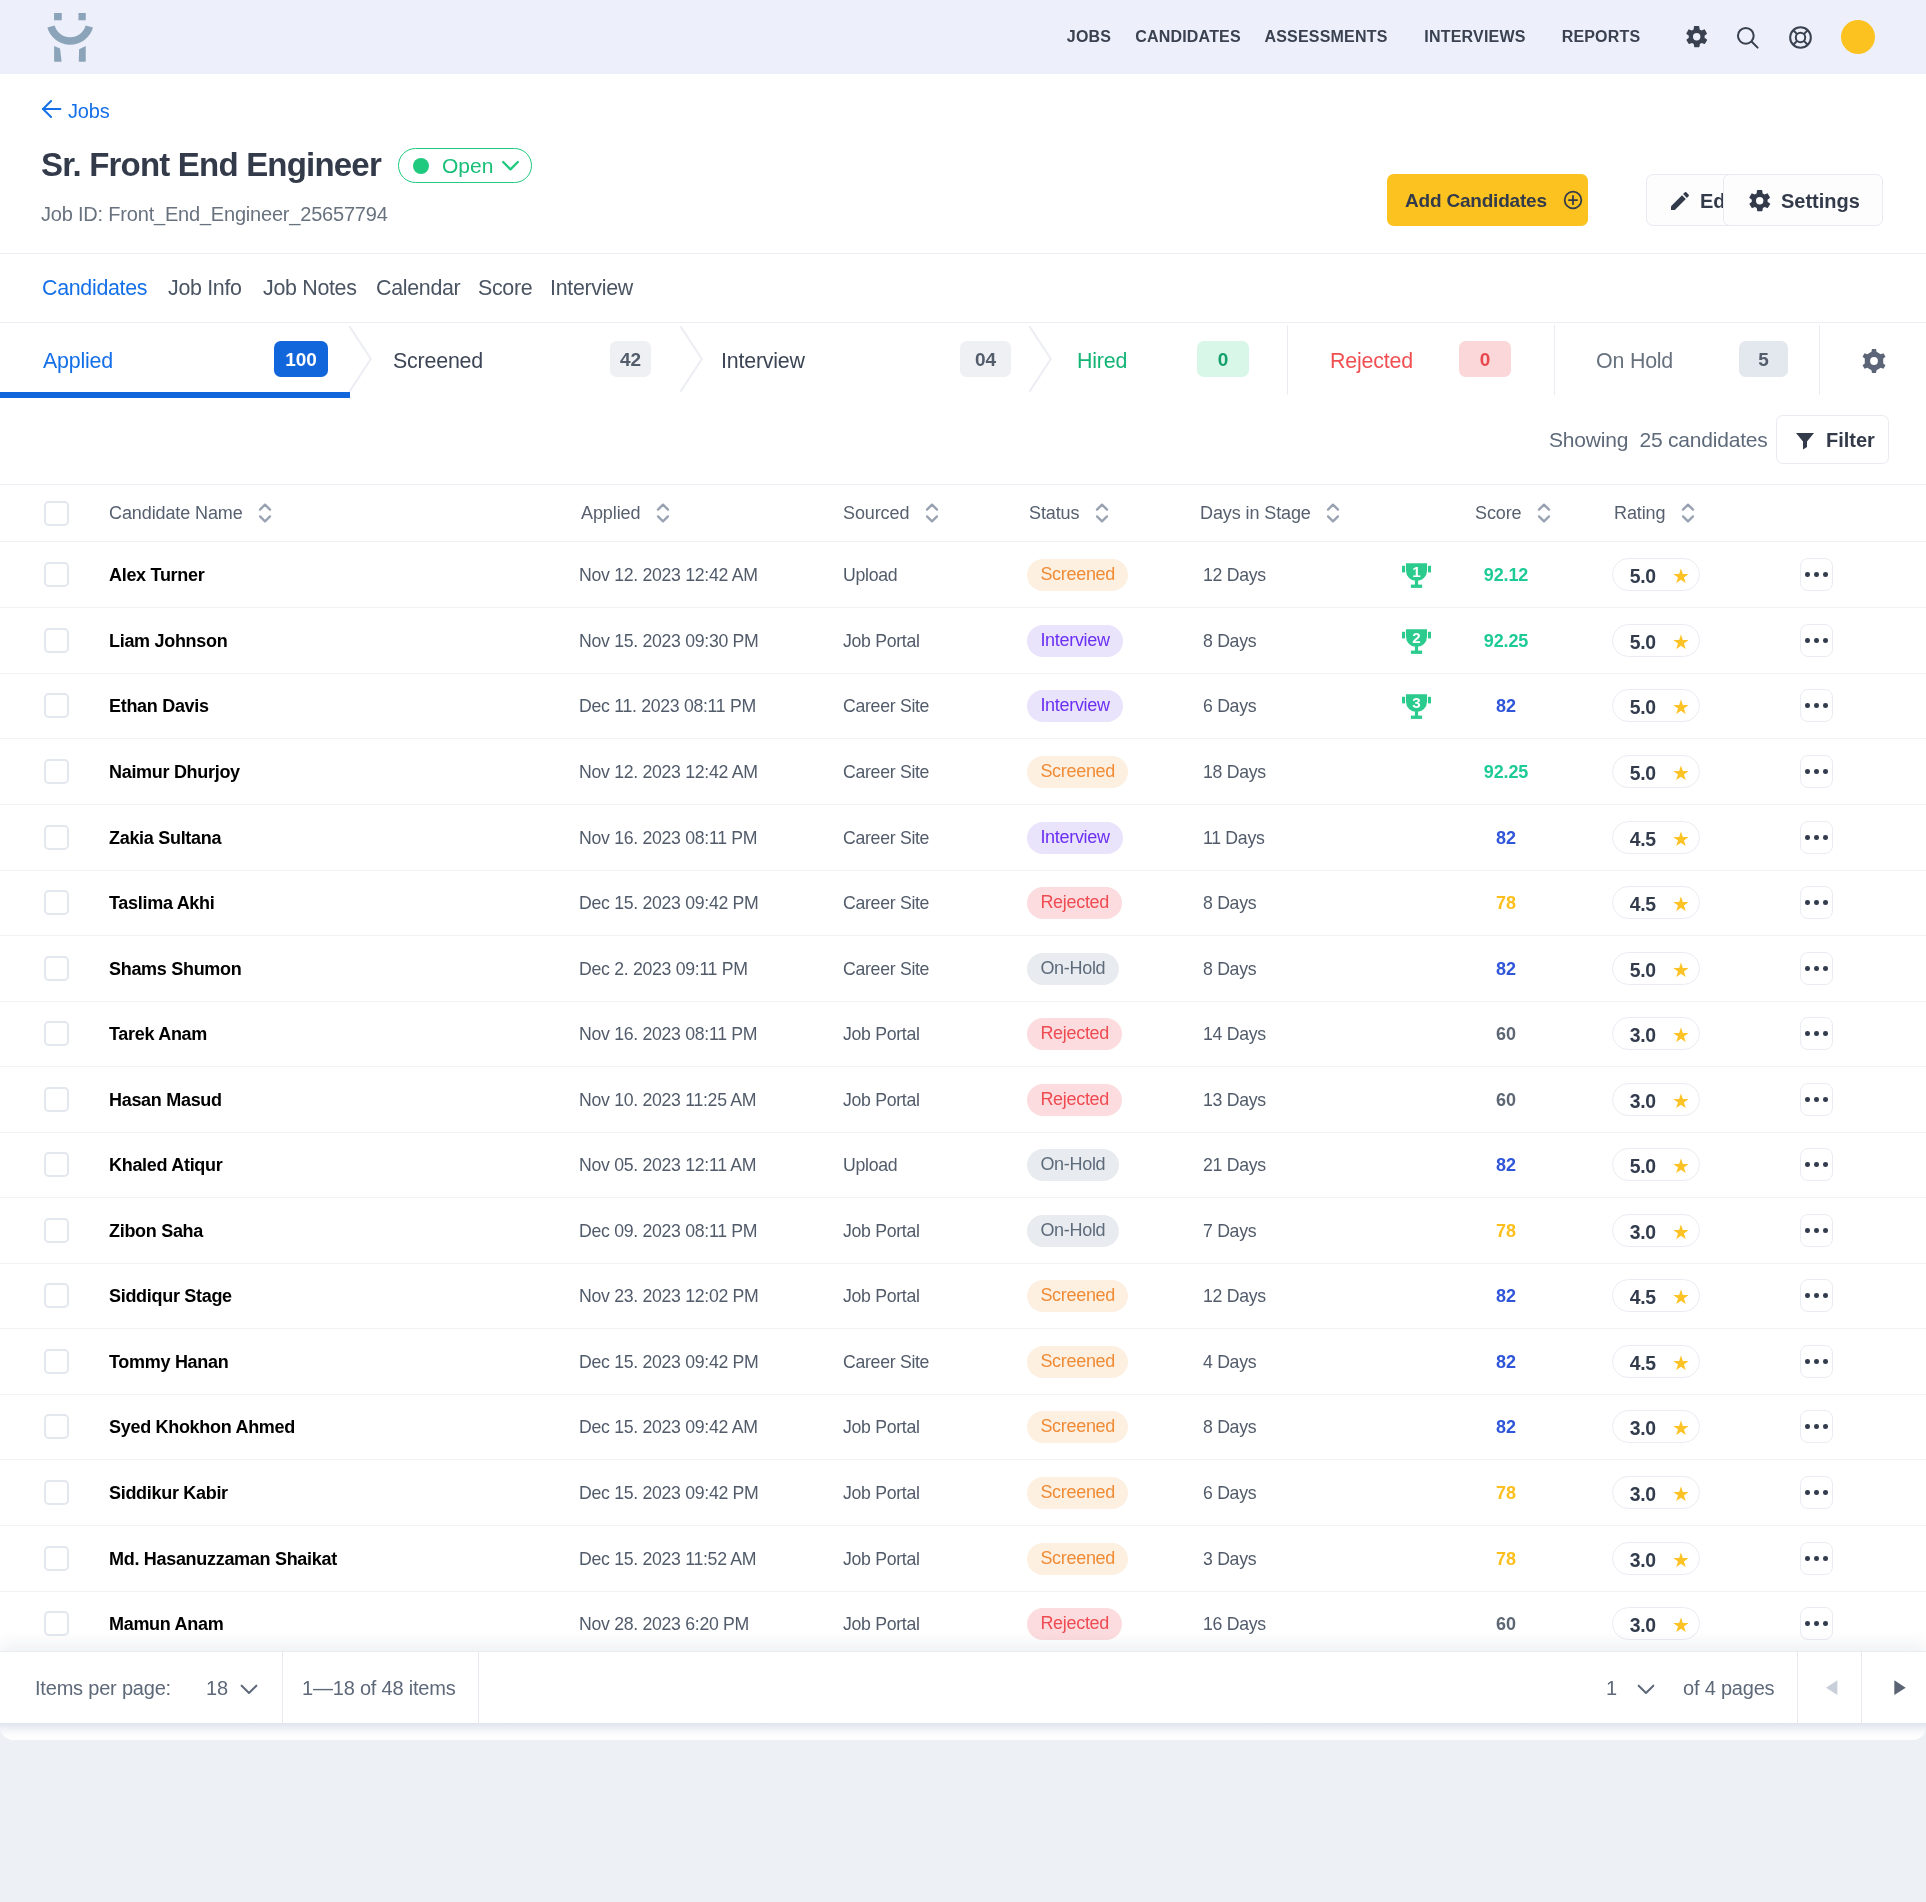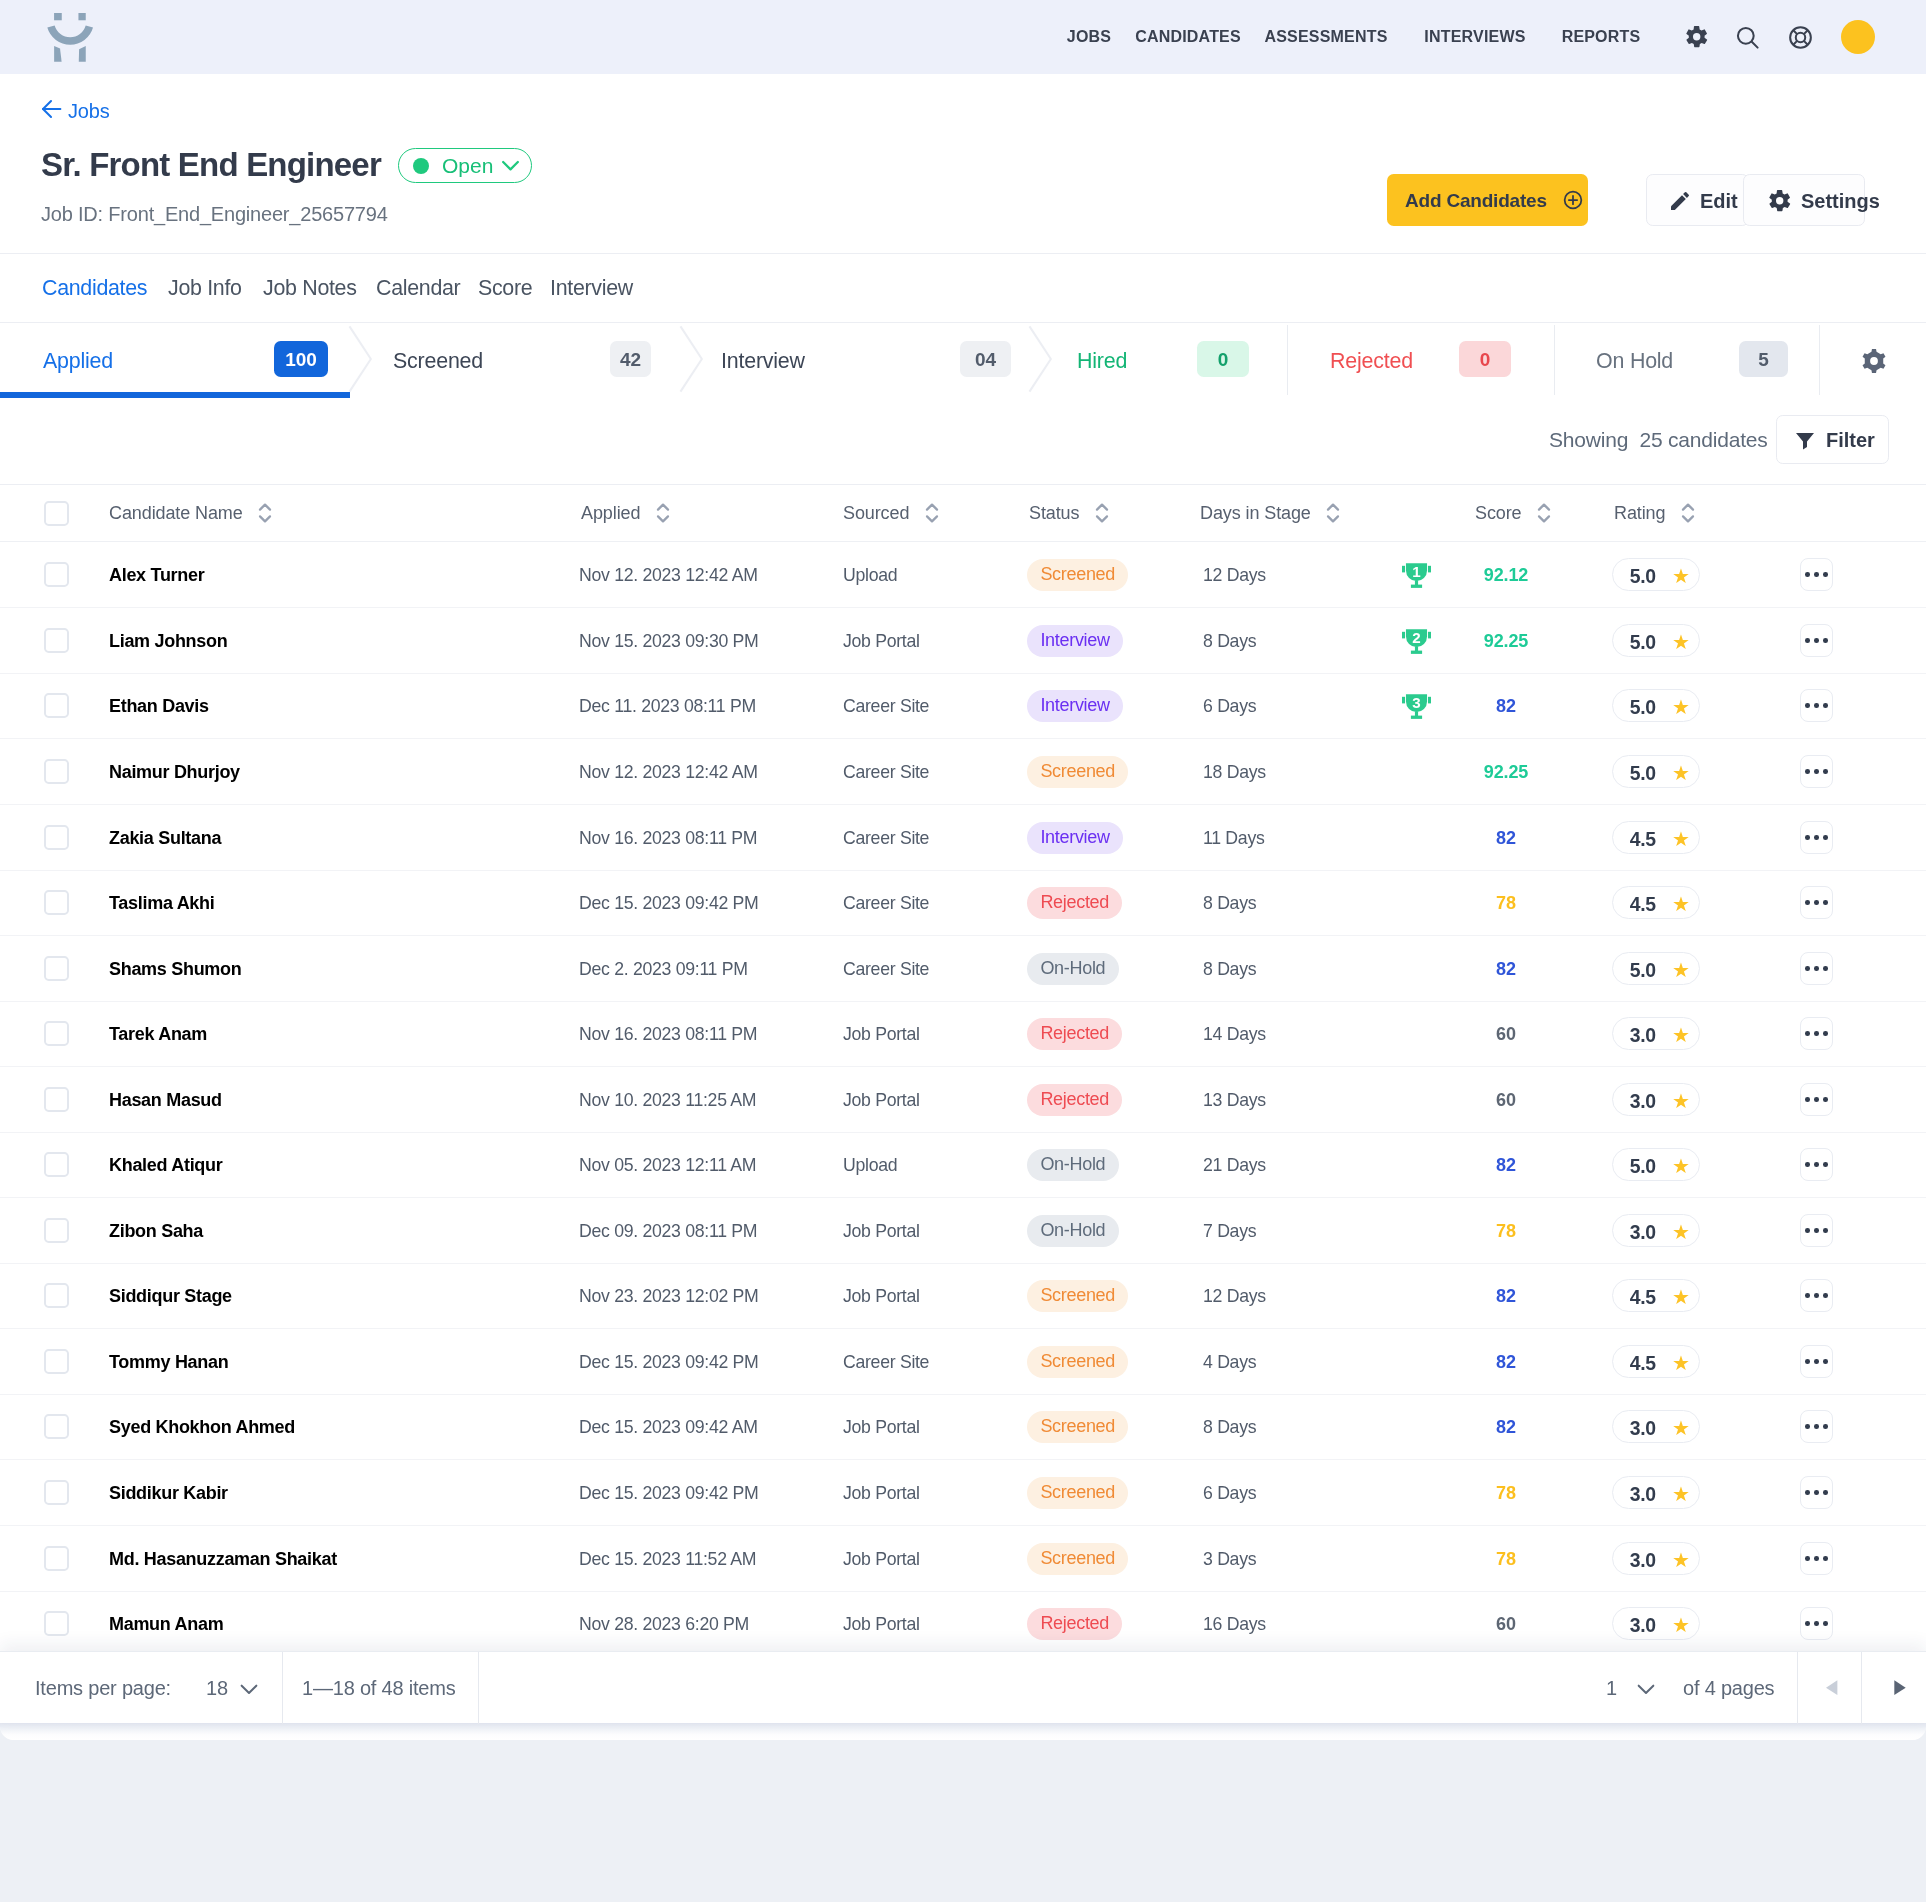--- a/index.html
+++ b/index.html
@@ -23,21 +23,21 @@
 #openpill .dot { position:absolute; left:14px; top:8.7px; width:16px; height:16px; border-radius:50%; background:#1fc97e; }
 #openpill .t { position:absolute; left:43px; top:4.7px; font-size:21px; color:#17bf77; }
 #jobid { position:absolute; left:41px; top:203px; font-size:20px; color:#68727f; letter-spacing:-0.2px; }
 
 
 .btn { position:absolute; top:174px; height:52px; border-radius:6.7px; font-weight:bold; font-size:20px; color:#333b4b; }
 #btn-add { left:1387px; width:201px; background:#fcc21f; }
 #btn-add .t { position:absolute; left:18px; top:16px; font-size:19px; letter-spacing:-0.2px; }
 #btn-edit { left:1609px; width:103px; background:#fdfdfe; border:1.3px solid #e9ebf1;margin-left:37px; }
 #btn-edit .t { position:absolute; left:53px; top:14.7px; }
-#btn-set { left:1723px; width:122px; background:#fdfdfe; border:1.3px solid #e9ebf1;margin-left:20px; }
+#btn-set { left:1723px; width:160px; background:#fdfdfe; border:1.3px solid #e9ebf1; }
 #btn-set .t { position:absolute; left:57px; top:14.7px; }
 
 
 #tabs { position:absolute; left:0; top:253px; width:1926px; height:70px; border-top:1.3px solid #eceef3; border-bottom:1.3px solid #eceef3; }
 .tab { position:absolute; top:50%; transform:translateY(-50%); font-size:21.4px; color:#4a5462; letter-spacing:-0.3px; white-space:nowrap; }
 .tab.on { color:#1570e8; }
 
 
 #pipe { position:absolute; left:0; top:325px; width:1926px; height:72px; }
 .plabel { position:absolute; top:50%; transform:translateY(-50%); font-size:21.4px; color:#3d4656; letter-spacing:-0.2px; white-space:nowrap; }

